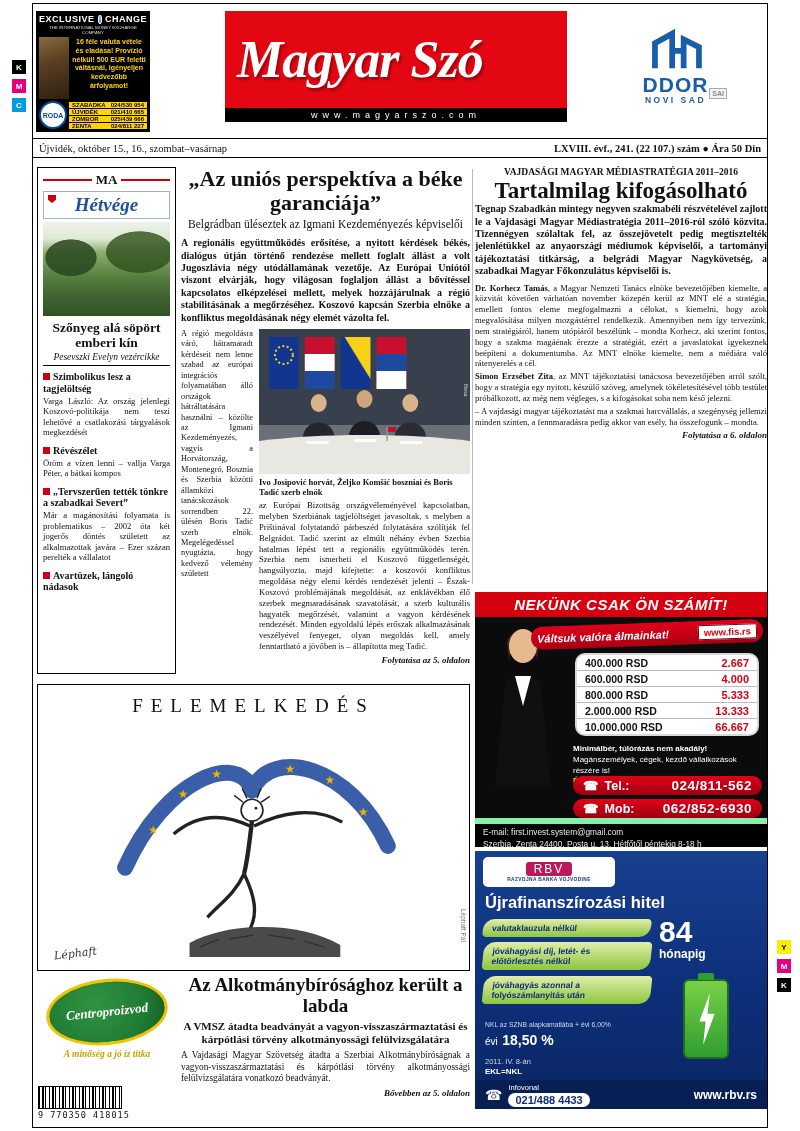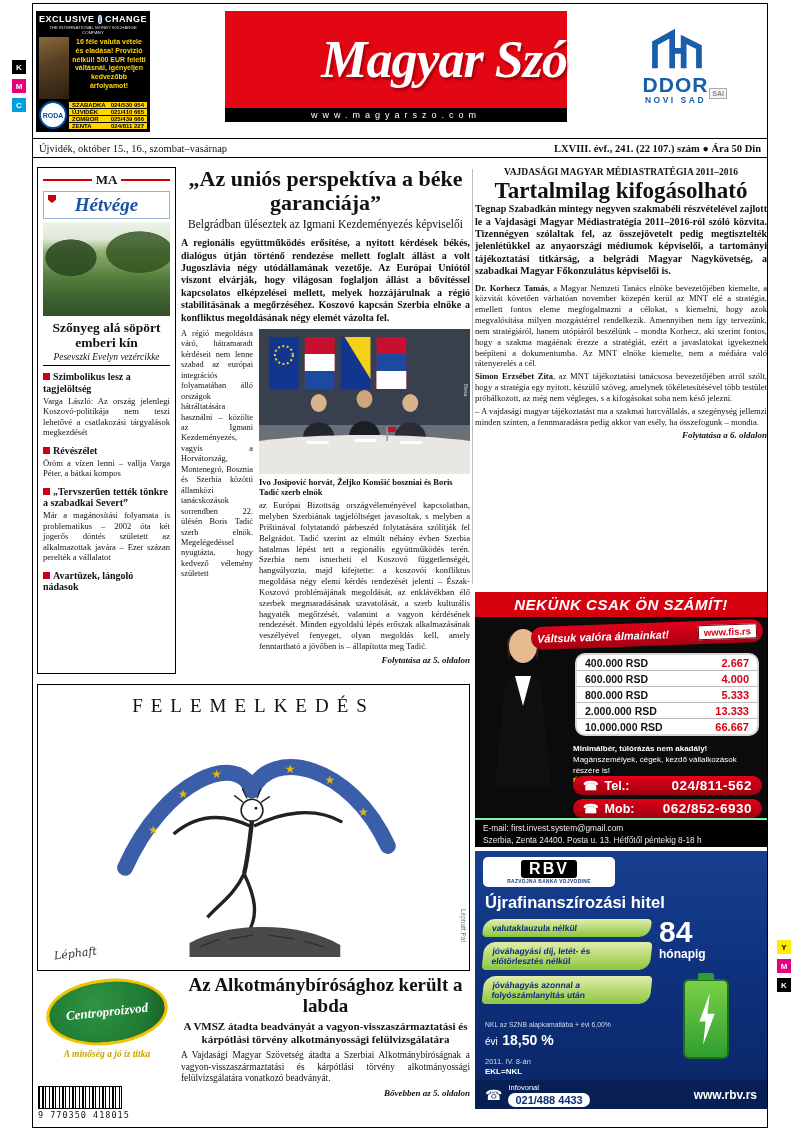--- a/index.html
+++ b/index.html
@@ -22,21 +22,21 @@
   .ex-sub { font-size:4.4px; text-align:center; color:#ddd; margin:1px 0 2px; }
   .ex-mid { display:flex; gap:2px; flex:1; }
   .ex-photo { width:30px; background:linear-gradient(160deg,#8a6a3d 0%, #5a4023 40%, #2c1f10 100%); }
   .ex-text { flex:1; color:#ffd400; font-weight:bold; font-size:7px; line-height:1.25; text-align:center; padding:1px; }
   .ex-bottom { display:flex; gap:2px; margin-top:2px; align-items:center; }
   .ex-roda { width:28px; height:28px; border-radius:50%; background:#fff; color:#004a9f; display:flex; align-items:center; justify-content:center; font-weight:bold; font-size:7px; border:2px solid #004a9f; flex:0 0 auto; }
   .ex-rates { flex:1; display:flex; flex-direction:column; gap:1px; }
   .ex-rate-row { display:flex; justify-content:space-between; background:#ffd400; color:#000; font-weight:bold; font-size:6px; padding:0 3px; }
 
   .masthead { position:absolute; left:192px; top:7px; width:342px; }
-  .mast-red { background:#e30613; height:97px; display:flex; align-items:center; justify-content:flex-end; }
+  .mast-red { background:#e30613; height:97px; display:flex; align-items:center; justify-content:flex-start;padding-left:12px; }
   .mast-title { color:#fff; font-family:"Liberation Serif", serif; font-style:italic; font-weight:bold; font-size:52px; letter-spacing:-1px; text-shadow:2px 3px 2px rgba(90,0,0,0.45); }
   .mast-web { background:#000; color:#fff; text-align:center; font-family:"Liberation Sans", sans-serif; font-size:9px; letter-spacing:5px; padding:2px 0; }
   .mast-tagline { background:#0e6b66; color:#fff; text-align:center; font-family:"Liberation Sans", sans-serif; font-weight:bold; font-size:9.5px; letter-spacing:6px; width:290px; margin:3px auto 0; padding:3px 0; }
 
   .ddor-ad { position:absolute; left:595px; top:22px; width:95px; height:99px; display:flex; flex-direction:column; align-items:center; padding-top:2px; }
   .ddor-name { color:#1a5dab; font-family:"Liberation Sans", sans-serif; font-weight:bold; font-size:21px; letter-spacing:1px; line-height:1; margin-top:2px; }
   .ddor-city { color:#1a5dab; font-family:"Liberation Sans", sans-serif; font-weight:bold; font-size:8.5px; letter-spacing:2.5px; }
   .sai-badge { position:absolute; right:-4px; bottom:26px; font:bold 7px "Liberation Sans", sans-serif; color:#8a8a8a; border:1px solid #aaa; padding:1px 2px; background:#f4f4f4; }
 
   .dateline { position:absolute; left:0; right:0; top:134px; height:20px; border-top:1px solid #000; border-bottom:1px solid #000; display:flex; justify-content:space-between; align-items:center; padding:0 6px; font-size:10.5px; }
@@ -105,26 +105,26 @@
   .fis-row { display:flex; justify-content:space-between; align-items:center; padding:1.5px 8px; border-bottom:1px solid #bbb; }
   .fis-row:last-child { border-bottom:none; }
   .fis-amount { font-weight:bold; font-size:10.5px; color:#111; }
   .fis-payment { font-weight:bold; font-size:11px; color:#d6000f; }
   .fis-notes { position:absolute; left:98px; top:152px; right:4px; color:#fff; font-size:8px; line-height:1.35; }
   .fis-note-strong { font-weight:bold; }
   .fis-note-yellow { font-weight:bold; color:#ffd400; }
   .fis-pills { position:absolute; left:98px; top:184px; right:5px; display:flex; flex-direction:column; gap:4px; }
   .fis-pill { background:linear-gradient(#e2001a,#9c000f); border-radius:12px; color:#fff; font-weight:bold; font-size:12.5px; padding:2px 10px; display:flex; align-items:center; gap:6px; }
   .fis-pill .num { margin-left:auto; font-size:13.5px; letter-spacing:0.5px; }
-  .fis-footer { position:absolute; left:0; right:0; bottom:0; height:29px; background:#000; color:#e8e8e8; font-size:8.3px; line-height:1.45; padding:2px 8px; border-top:2px solid #86efac; }
+  .fis-footer { position:absolute; left:0; right:0; bottom:0; height:29px; background:#000; color:#e8e8e8; font-size:8.3px; line-height:1.45; padding:2px 8px; border-top:6px solid #86efac; }
 
   
   .rbv-ad { position:absolute; left:442px; top:847px; width:292px; height:258px; background:linear-gradient(180deg,#17408f 0%, #0d2f7a 55%, #0a2663 100%); font-family:"Liberation Sans", sans-serif; overflow:hidden; }
   .rbv-logo-box { position:absolute; left:8px; top:6px; width:132px; height:30px; background:#fff; border-radius:5px; display:flex; flex-direction:column; align-items:center; justify-content:center; }
-  .rbv-logo-text { color:#fff; background:#000000; font-weight:bold; font-size:16px; padding:0 8px; border-radius:3px; letter-spacing:2px; }
+  .rbv-logo-text { color:#fff; background:#be185d; font-weight:normal; font-size:12px; padding:0 8px; border-radius:3px; letter-spacing:2px; }
   .rbv-logo-sub { font-weight:bold; font-size:4.8px; color:#14327e; letter-spacing:0.4px; margin-top:1px; }
   .rbv-title { position:absolute; left:10px; top:42px; color:#fff; font-weight:bold; font-size:16.5px; }
   .rbv-features { position:absolute; left:8px; top:68px; width:168px; display:flex; flex-direction:column; gap:5px; }
   .rbv-feature { background:linear-gradient(180deg,#e2edaa,#8dc63f); color:#0d2f7a; font-weight:bold; font-size:8.5px; line-height:1.2; padding:4px 9px; border-radius:11px 4px 11px 4px; transform:skewX(-6deg); }
   .rbv-duration { position:absolute; right:16px; top:66px; width:92px; text-align:left; color:#fff; }
   .rbv-dur-value { font-size:30px; font-weight:bold; line-height:1; }
   .rbv-dur-unit { font-size:12px; font-weight:bold; }
   .rbv-battery { position:absolute; right:38px; top:128px; width:46px; height:80px; background:linear-gradient(180deg,#79d046,#2f9e2f); border-radius:6px; border:2px solid #1d6e1d; }
   .rbv-battery::before { content:""; position:absolute; top:-8px; left:13px; width:16px; height:7px; background:#2f9e2f; border-radius:2px 2px 0 0; }
   .bolt { position:absolute; left:10px; top:12px; width:24px; height:52px; background:#fff; clip-path:polygon(62% 0, 18% 55%, 44% 55%, 34% 100%, 82% 40%, 52% 40%); }

